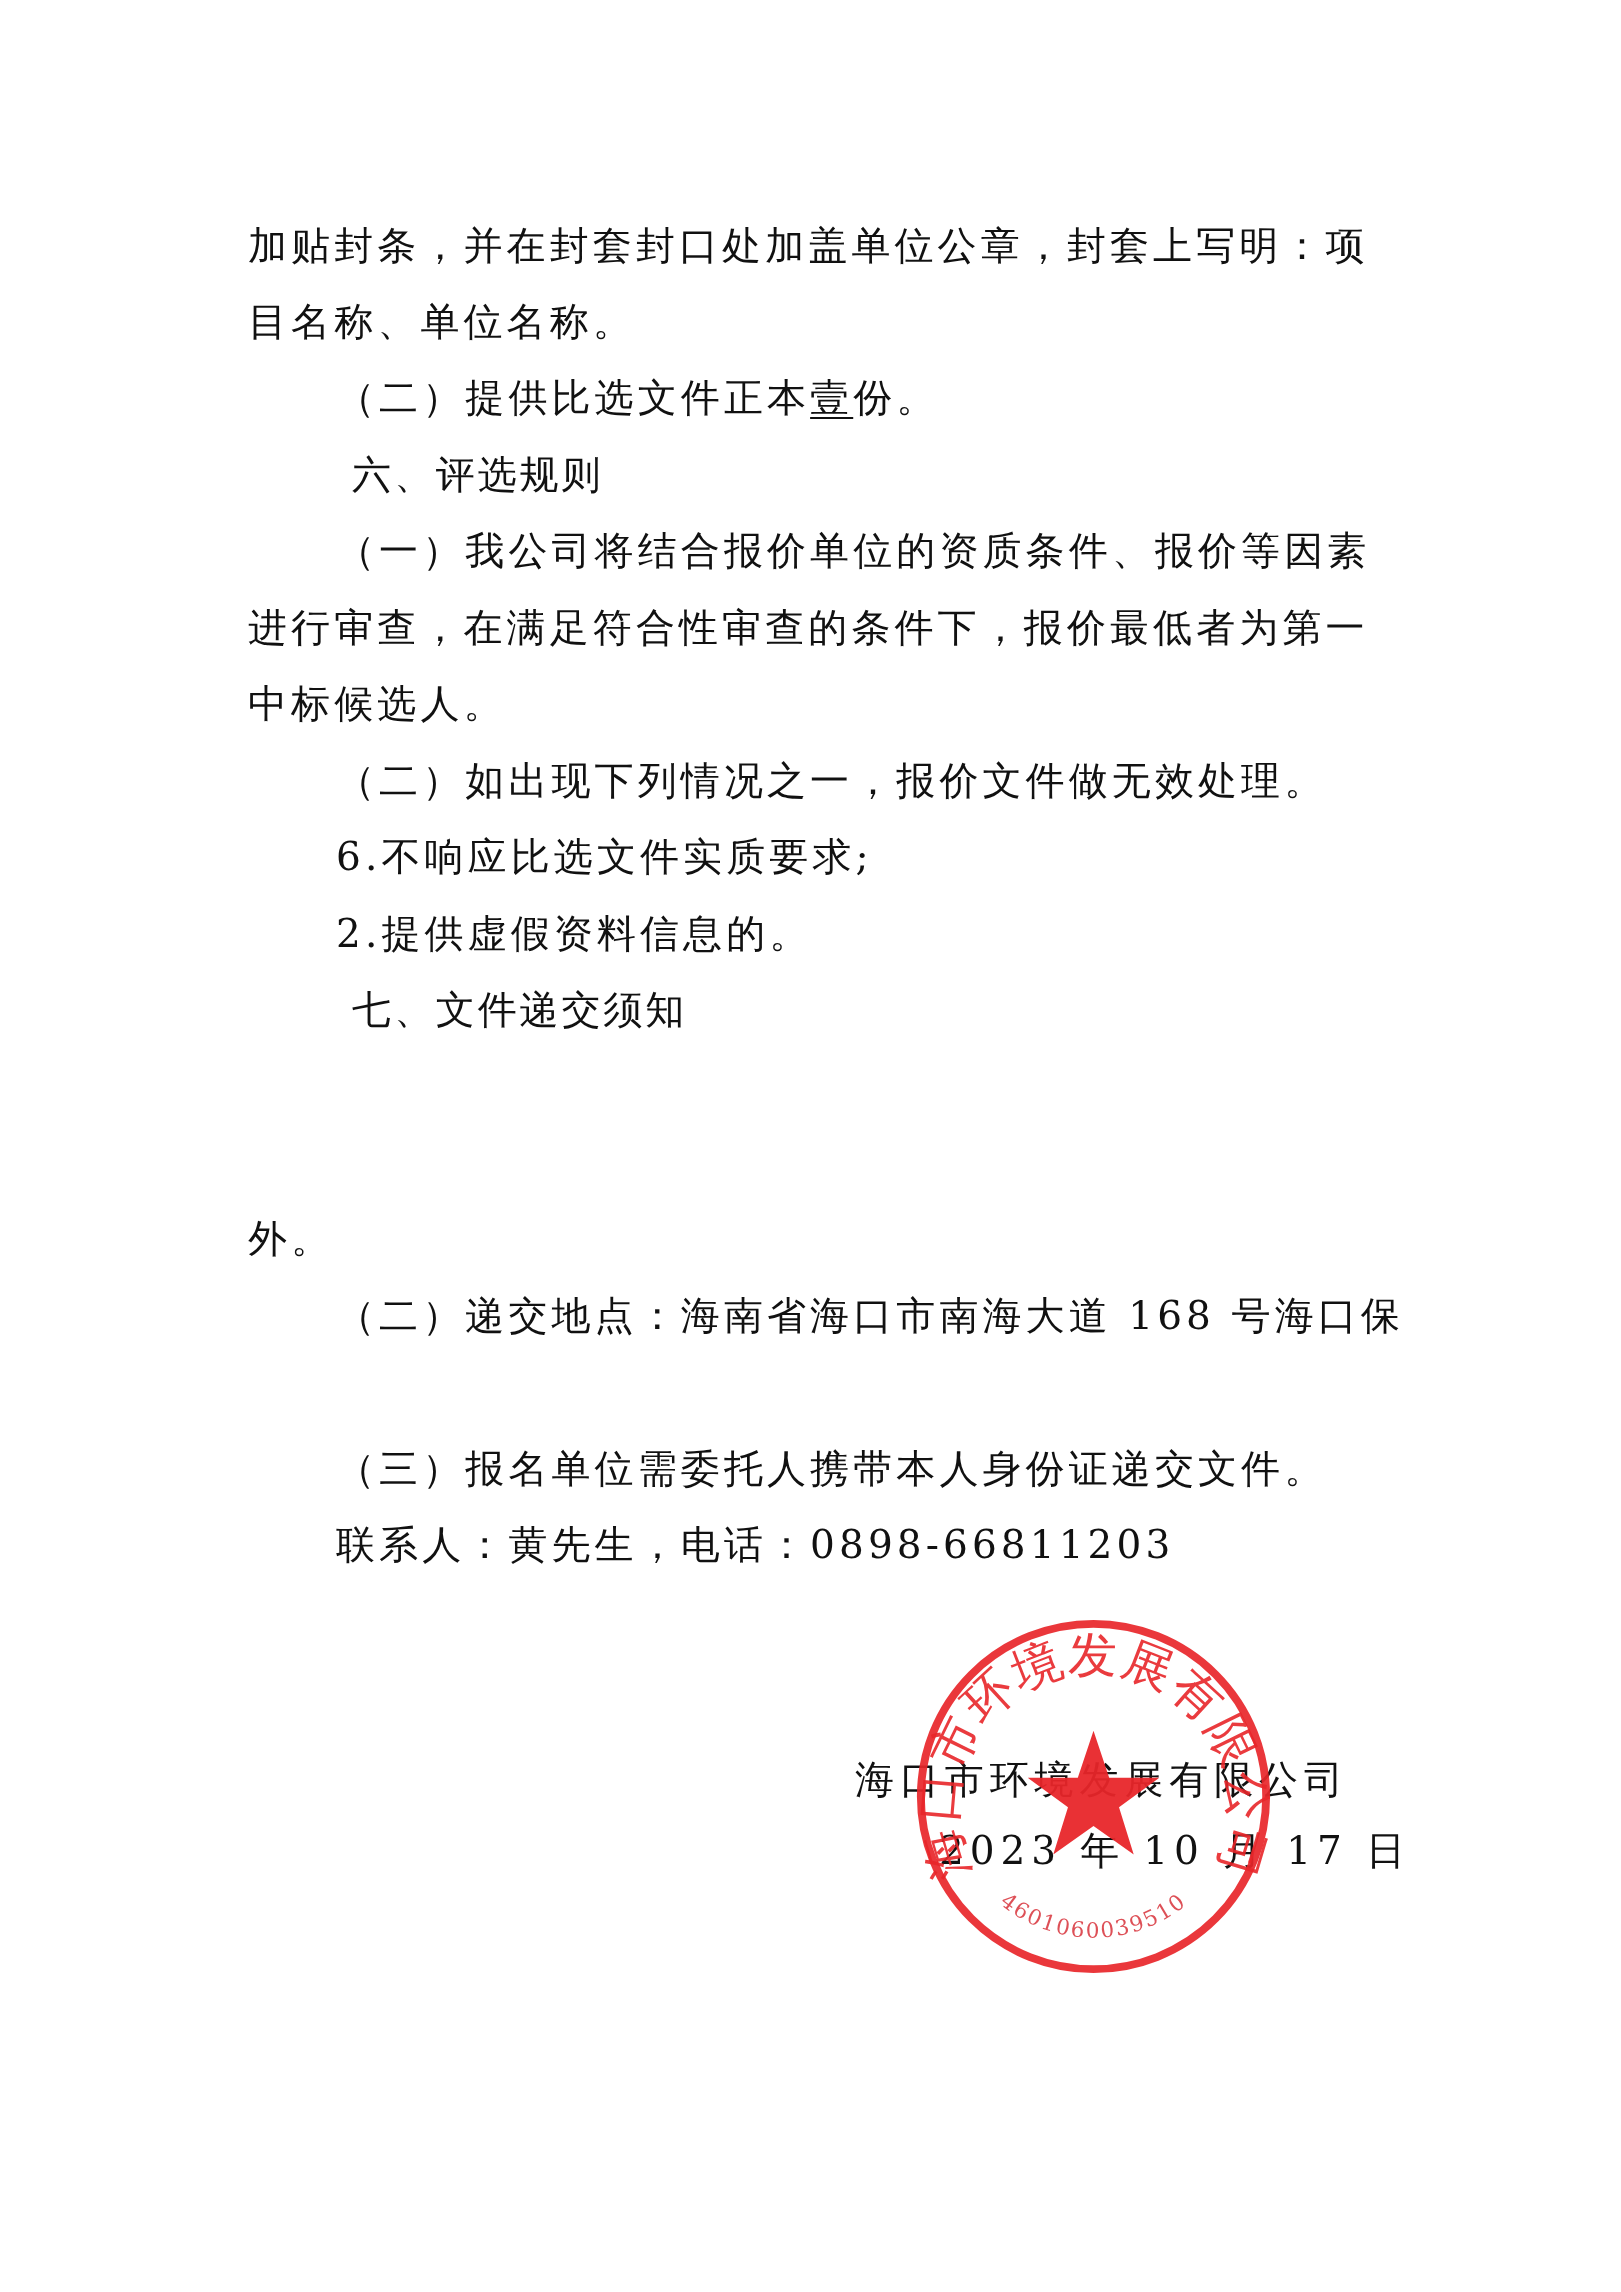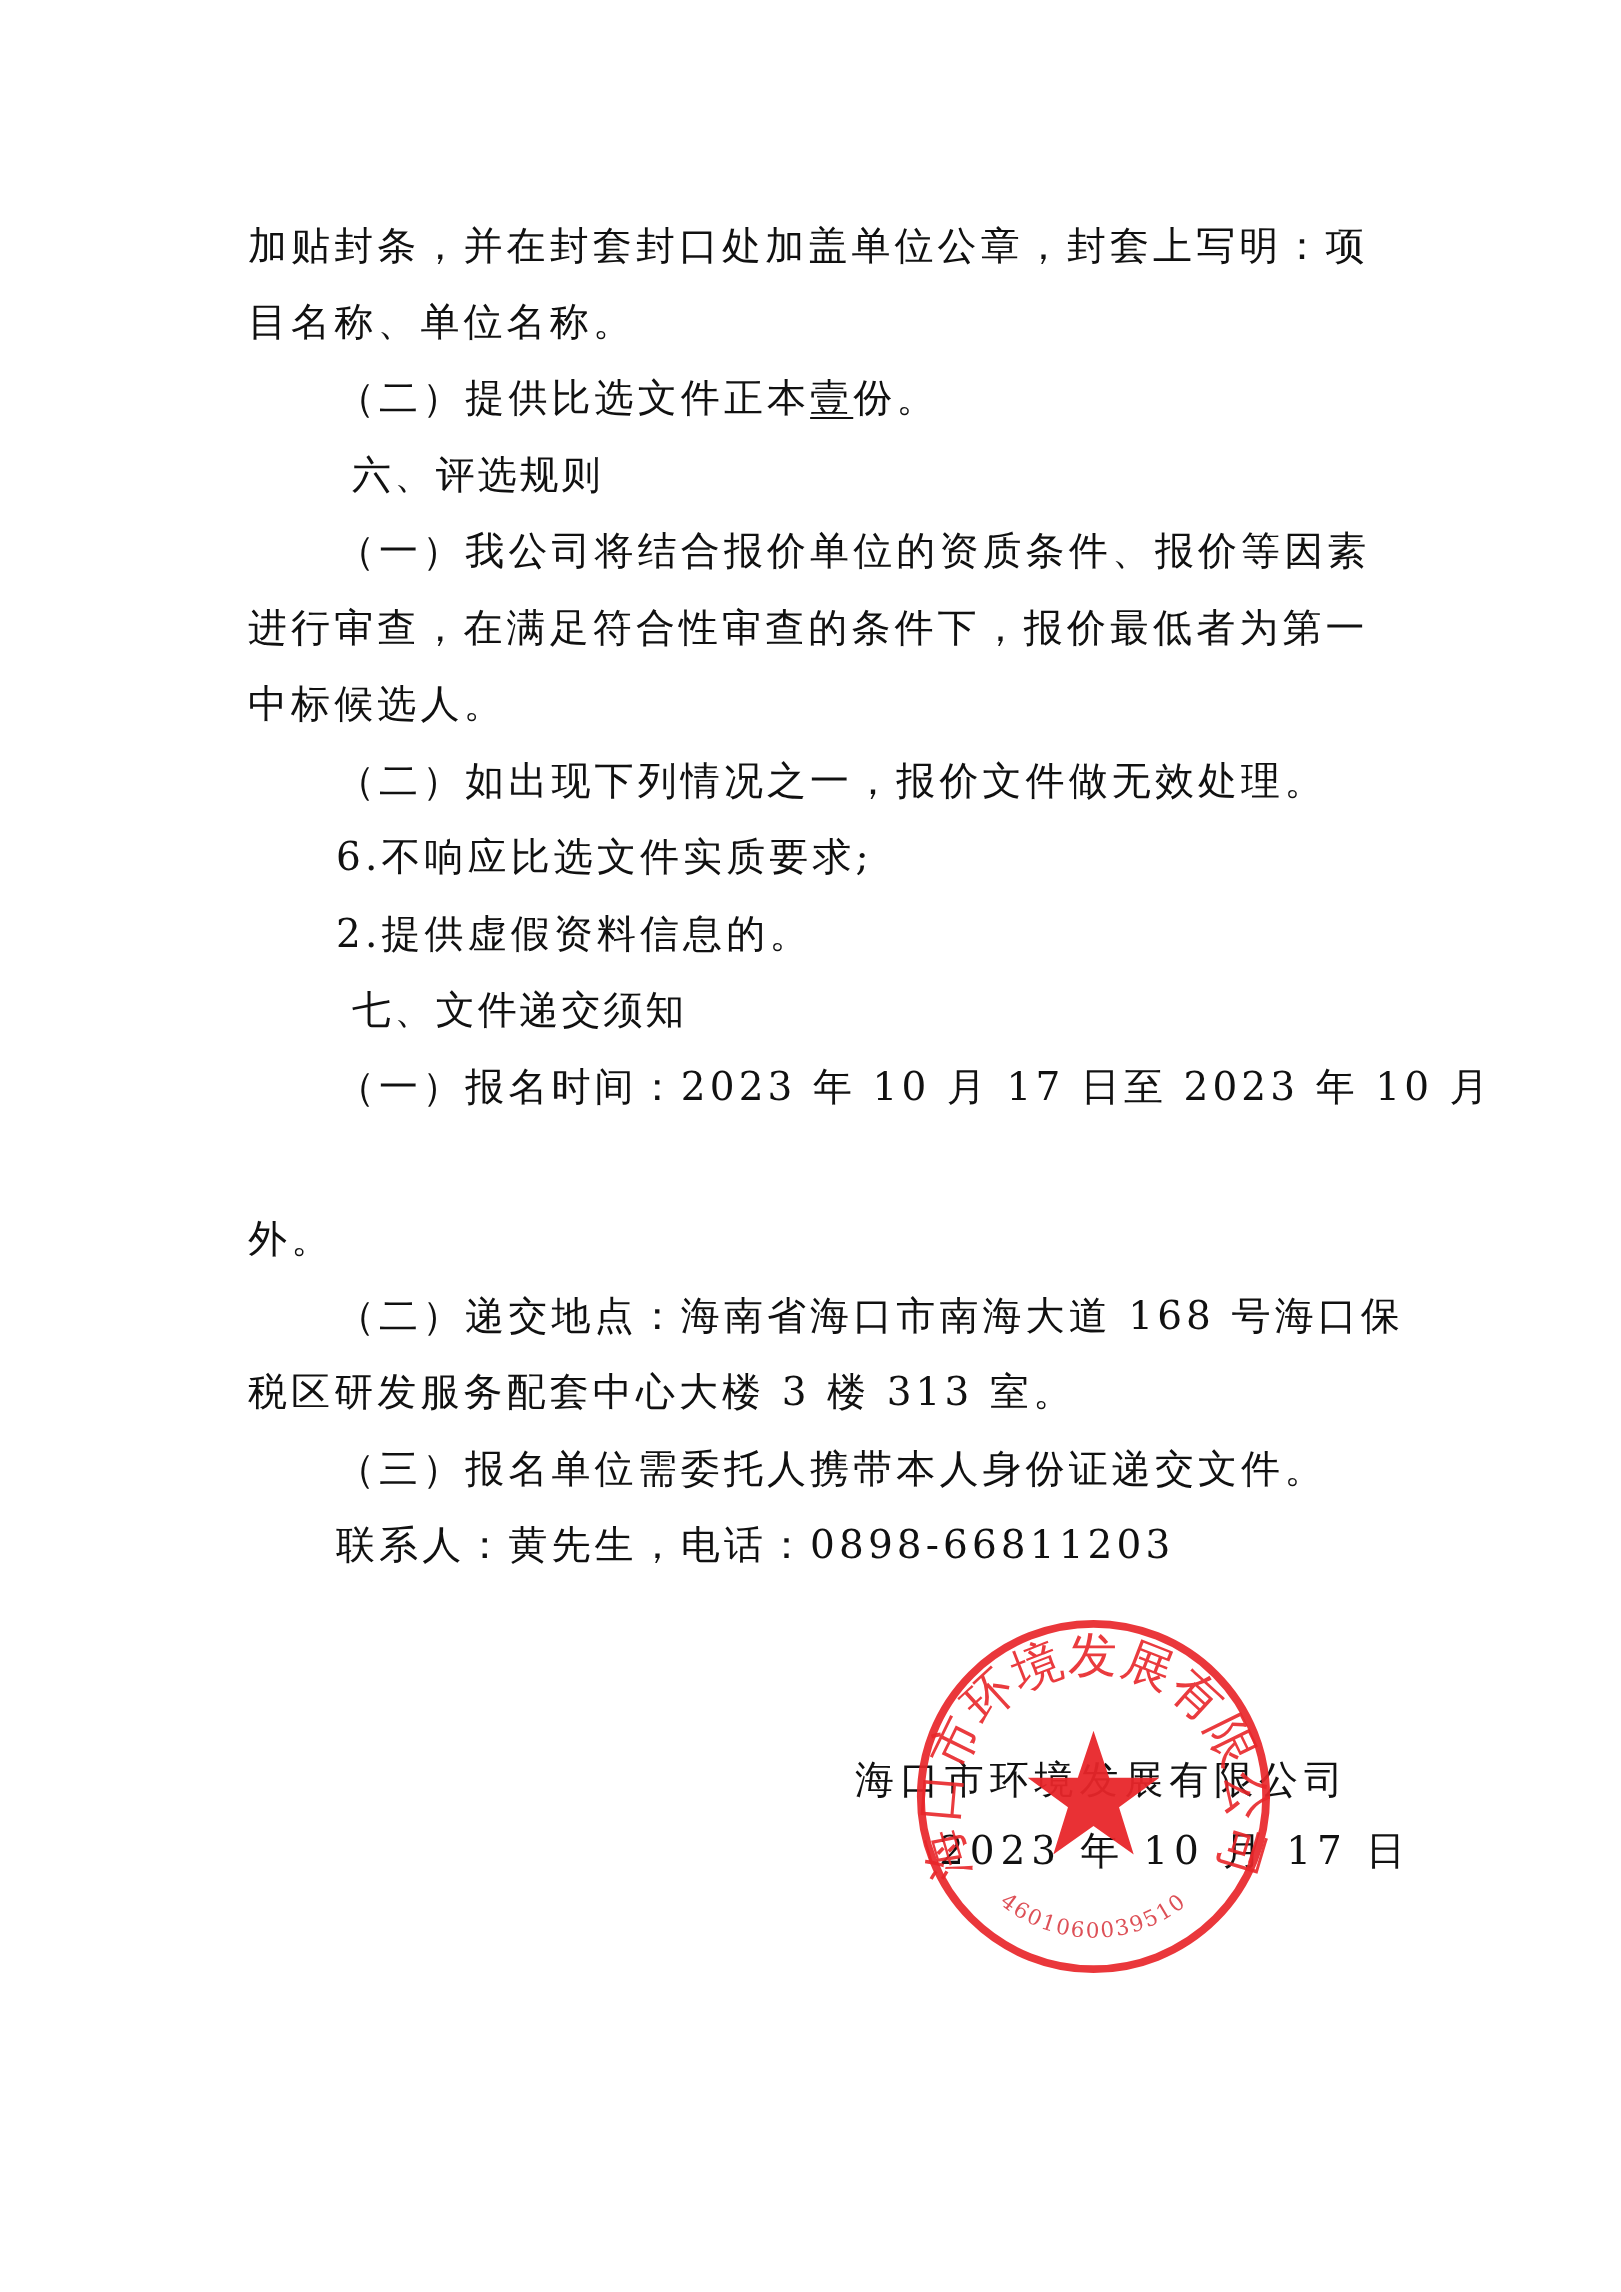--- a/index.html
+++ b/index.html
@@ -41,24 +41,22 @@
 
   <div class="line heading" style="top:449px;">六、评选规则</div>
   <div class="line indent" style="top:525px;">（一）我公司将结合报价单位的资质条件、报价等因素</div>
   <div class="line" style="top:602px;">进行审查，在满足符合性审查的条件下，报价最低者为第一</div>
   <div class="line" style="top:678px;">中标候选人。</div>
   <div class="line indent" style="top:755px;">（二）如出现下列情况之一，报价文件做无效处理。</div>
   <div class="line indent" style="top:831px;">6.不响应比选文件实质要求;</div>
   <div class="line indent" style="top:908px;">2.提供虚假资料信息的。</div>
 
   <div class="line heading" style="top:984px;">七、文件递交须知</div>
-  <div class="line indent" style="top:1061px;">（一）报名时间：2023 年 10 月 17 日至 2023 年 10 月</div>
   <div class="line" style="top:1213px;">外。</div>
   <div class="line indent" style="top:1290px;">（二）递交地点：海南省海口市南海大道 168 号海口保</div>
-  <div class="line" style="top:1366px;">税区研发服务配套中心大楼 3 楼 313 室。</div>
   <div class="line indent" style="top:1443px;">（三）报名单位需委托人携带本人身份证递交文件。</div>
   <div class="line indent" style="top:1519px;">联系人：黄先生，电话：0898-66811203</div>
 
   <div class="signature" style="left:855px; top:1754px;">海口市环境发展有限公司</div>
   <div class="signature" style="left:939px; top:1825px;">2023 年 10 月 17 日</div>
 
   <svg class="seal" viewBox="0 0 370 370">
     <defs>
       <path id="sealArc" d="M 62 265 A 140 140 0 1 1 308 265" fill="none"></path>
       <path id="codeArc" d="M 82 288 A 150 150 0 0 0 288 288" fill="none"></path>

